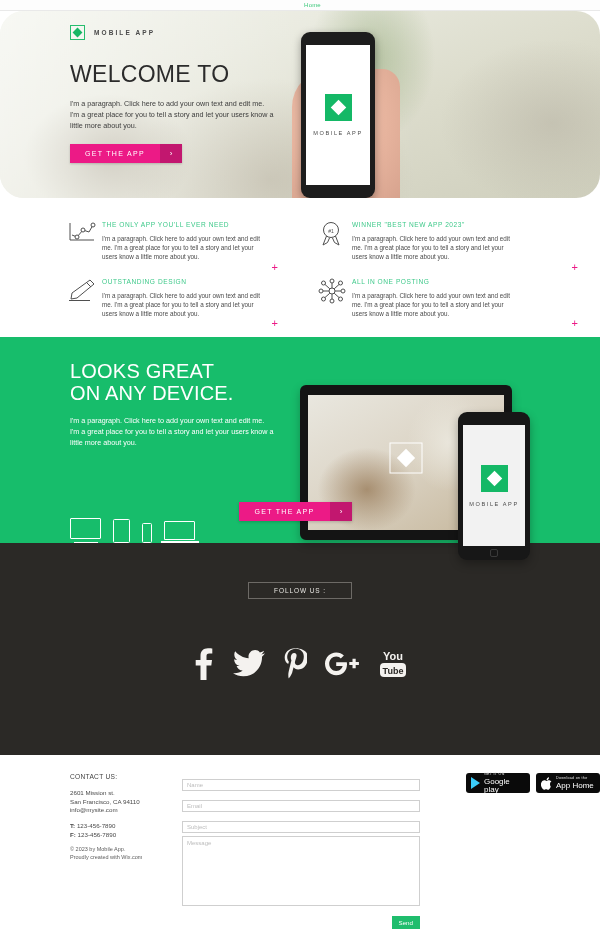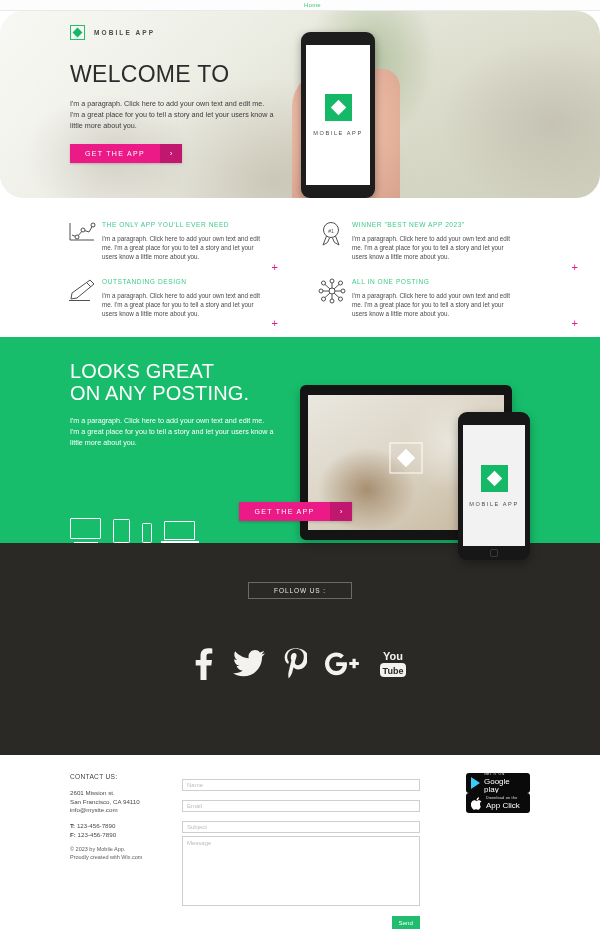--- a/index.html
+++ b/index.html
@@ -213,21 +213,21 @@
   }
   .fld::placeholder { color: #bdbdbd; }
   textarea.fld { height: 70px; padding-top: 3px; resize: none; }
   .send {
     position: absolute; right: 0; bottom: -16px;
     background: #1fbd6d; color: #fff; border: none;
     font-family: "Liberation Sans", sans-serif;
     font-size: 6.2px; padding: 3px 7px; cursor: pointer;
   }
 
-  .badges { position: absolute; left: 466px; top: 18px; display: flex; flex-direction: column; }
+  .badges { position: absolute; left: 466px; top: 18px; display: flex; flex-direction: row; gap: 6px; }
   .badge {
     width: 64px; height: 20px; background: #0a0a0a; border-radius: 3px;
     display: flex; align-items: center; gap: 4px; padding: 0 5px; color: #fff;
   }
   .badge .b-txt { line-height: 1; }
   .badge .b-small { font-size: 3.6px; letter-spacing: .3px; display: block; color: #e6e6e6; }
   .badge .b-big { font-size: 8px; display: block; margin-top: 1px; }
   .gplay-tri {
     width: 0; height: 0; border-style: solid;
     border-width: 6px 0 6px 9px;
@@ -353,21 +353,21 @@
         <div class="feat-text">I'm a paragraph. Click here to add your own text and edit me. I'm a great place for you to tell a story and let your users know a little more about you.</div>
       </div>
       <span class="feat-plus">+</span>
     </div>
   </div>
 
   <div class="green">
     <div class="green-inner">
       <h2 class="green-h2">
         <span>LOOKS GREAT</span><br>
-        <span>ON ANY POSTING.</span>
+        <span>ON ANY DEVICE.</span>
       </h2>
       <p class="green-p">I'm a paragraph. Click here to add your own text and edit me. I'm a great place for you to tell a story and let your users know a little more about you.</p>
     </div>
   </div>
 
   <div class="green-tablet">
     <div class="tscreen">
       <div class="tile-outline">
           <i></i>
         </div>
@@ -471,19 +471,19 @@
           <span class="b-small">GET IT ON</span>
           <span class="b-big">Google play</span>
         </span>
       </div>
       <div class="badge">
         <svg width="11" height="13" viewBox="0 0 11 13">
           <path fill="#fff" d="M9 7c0-1.6 1.3-2.4 1.4-2.4-.8-1.1-2-1.3-2.4-1.3-1-.1-2 .6-2.5.6-.5 0-1.3-.6-2.2-.6C2.2 3.3 1 4.1.4 5.4c-1 1.8-.3 4.4.8 5.9.5.7 1.1 1.5 1.9 1.5.8 0 1.1-.5 2-.5.9 0 1.2.5 2 .5.8 0 1.4-.7 1.9-1.5.6-.8.8-1.7.8-1.7S9 9.1 9 7zM7.4 2.2c.4-.5.7-1.2.6-1.9-.6 0-1.4.4-1.8.9-.4.5-.7 1.2-.6 1.9.7.1 1.4-.4 1.8-.9z"></path>
         </svg>
         <span class="b-txt">
           <span class="b-small">Download on the</span>
-          <span class="b-big">App Click</span>
+          <span class="b-big">App Home</span>
         </span>
       </div>
     </div>
   </div>
 
 </div>
 
 </body></html>

